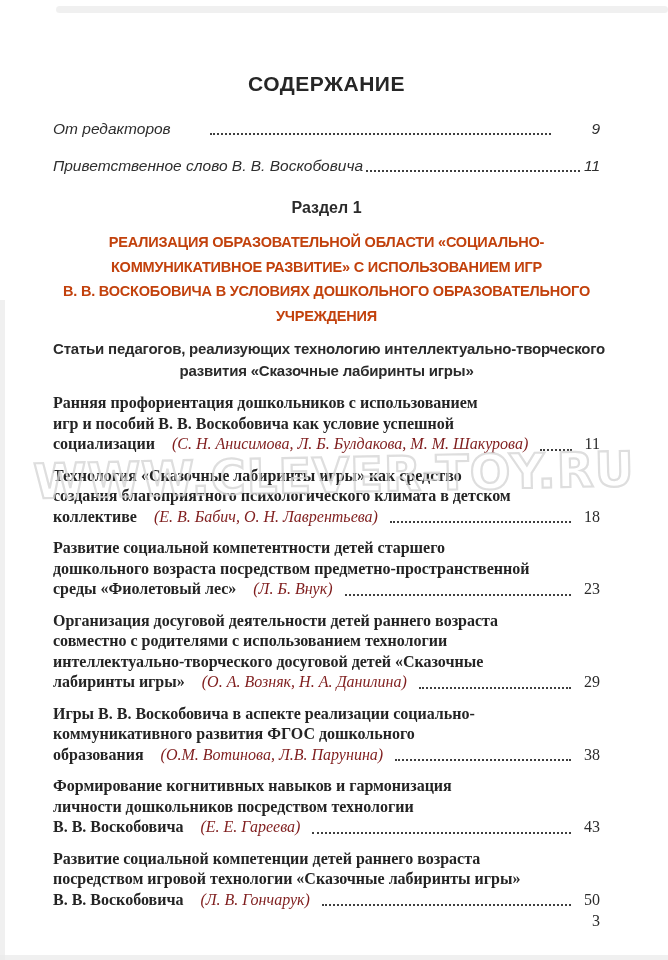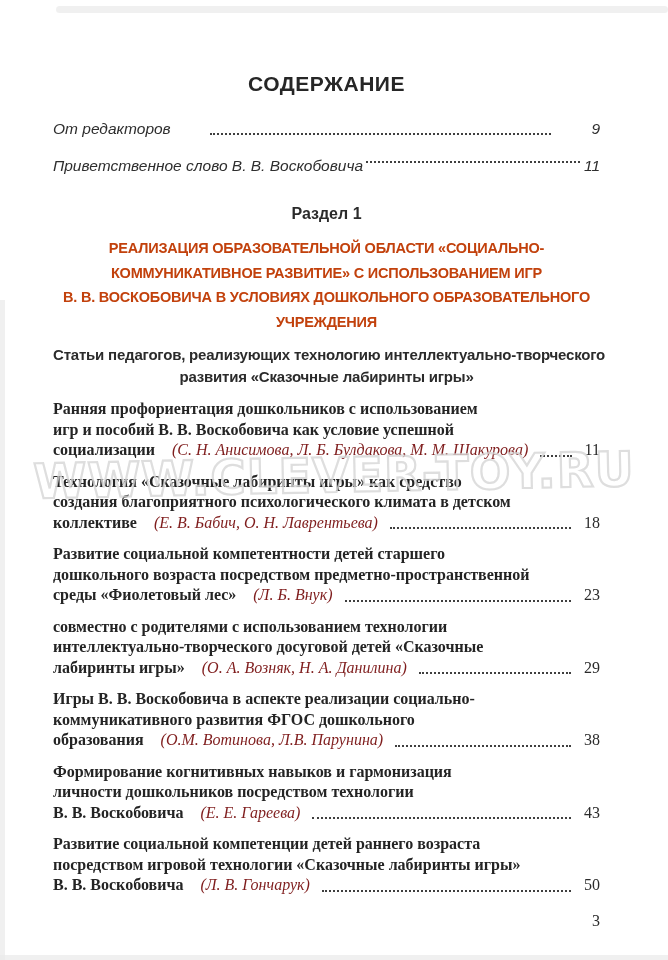--- a/index.html
+++ b/index.html
@@ -36,35 +36,35 @@
   .front-row {
     display: flex;
     align-items: flex-end;
     font-family: "Liberation Sans", sans-serif;
     font-style: italic;
     font-size: 15.5px;
     line-height: 20px;
     color: #2e2e2e;
   }
   .front-row.first  { margin-top: 24px; gap: 36px; }
-  .front-row.second { margin-top: 17px; align-items: center; }
+  .front-row.second { margin-top: 17px; }
   .front-label { white-space: nowrap; }
   .front-page  { padding-left: 3px; }
 
   .leader {
     flex: 1 1 auto;
     min-width: 24px;
     border-bottom: 2px dotted #3f3f3f;
     transform: translateY(-4px);
     margin-left: 3px;
     margin-right: 1px;
   }
 
   .section-label {
-    margin-top: 28px;
+    margin-top: 22px;
     text-align: center;
     font-family: "Liberation Sans", sans-serif;
     font-weight: 700;
     font-size: 16px;
     line-height: 20px;
   }
   .section-title { margin-top: 12px; }
   .section-title .st-line {
     text-align: center;
     white-space: nowrap;
@@ -190,20 +190,21 @@
         </div>
     <div class="entry-last">
       <span class="t">среды «Фиолетовый лес»</span>
       <span class="a">(Л. Б. Внук)</span>
       <span class="leader"></span>
       <span class="p">23</span>
     </div>
   </div>
       <div class="entry">
     <div class="entry-lines">
+          <div class="entry-line">Организация досуговой деятельности детей раннего возраста</div>
           <div class="entry-line">совместно с родителями с использованием технологии</div>
           <div class="entry-line">интеллектуально-творческого досуговой детей «Сказочные</div>
         </div>
     <div class="entry-last">
       <span class="t">лабиринты игры»</span>
       <span class="a">(О. А. Возняк, Н. А. Данилина)</span>
       <span class="leader"></span>
       <span class="p">29</span>
     </div>
   </div>

